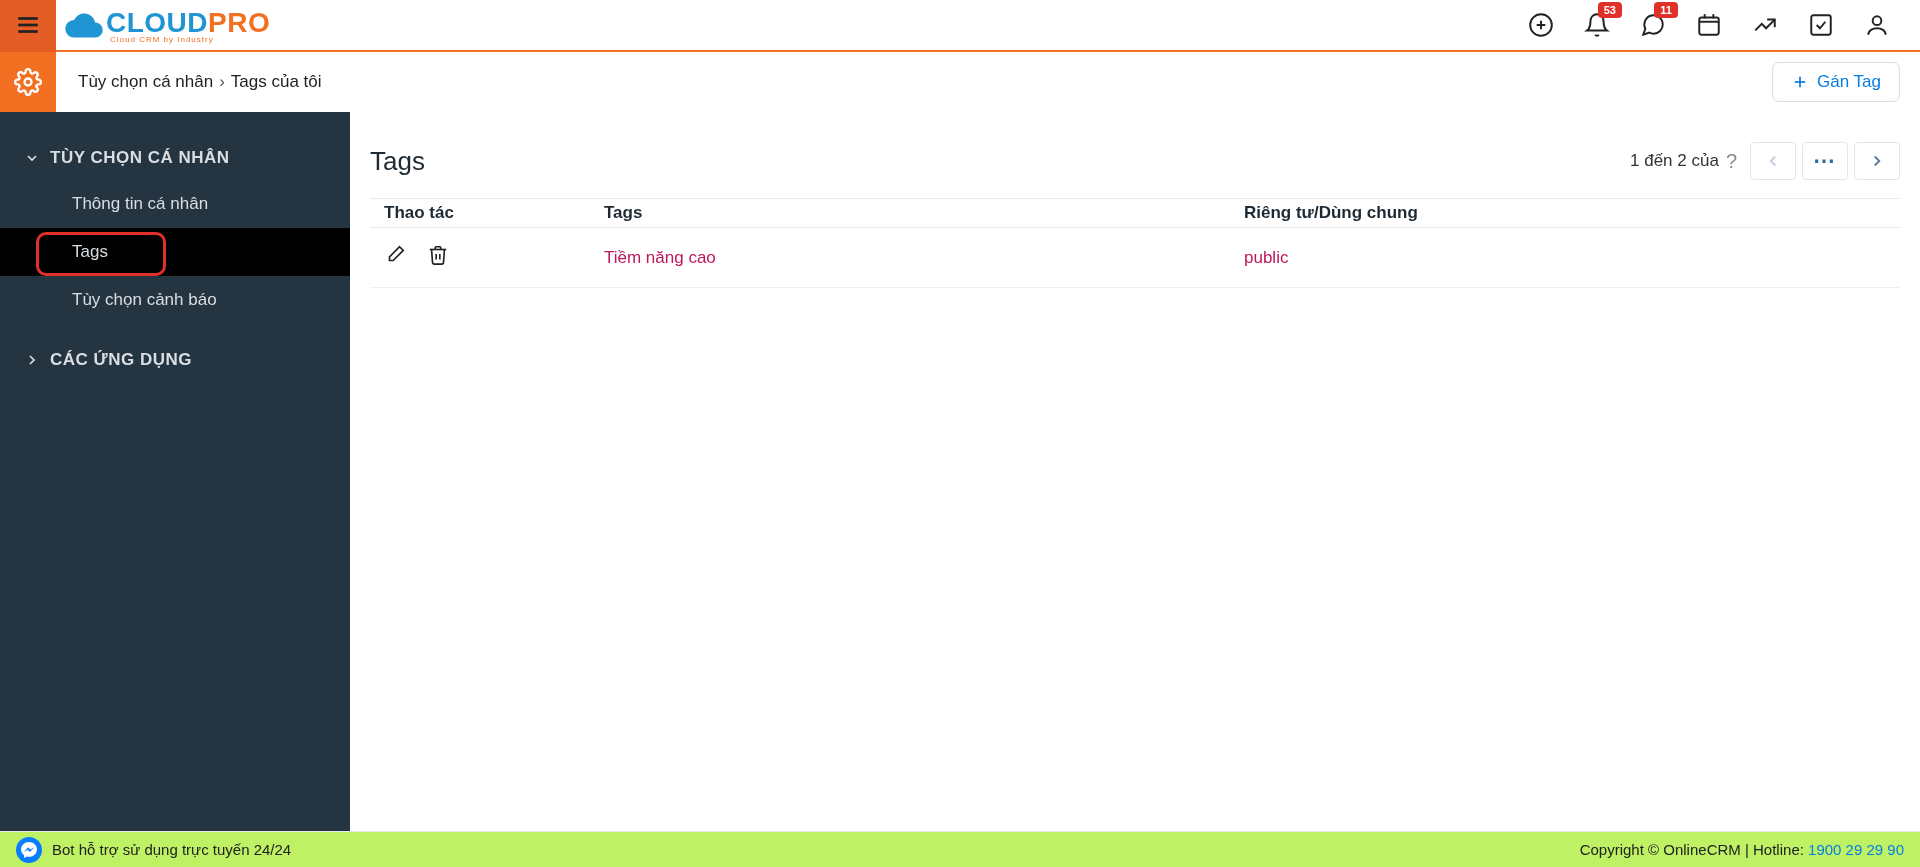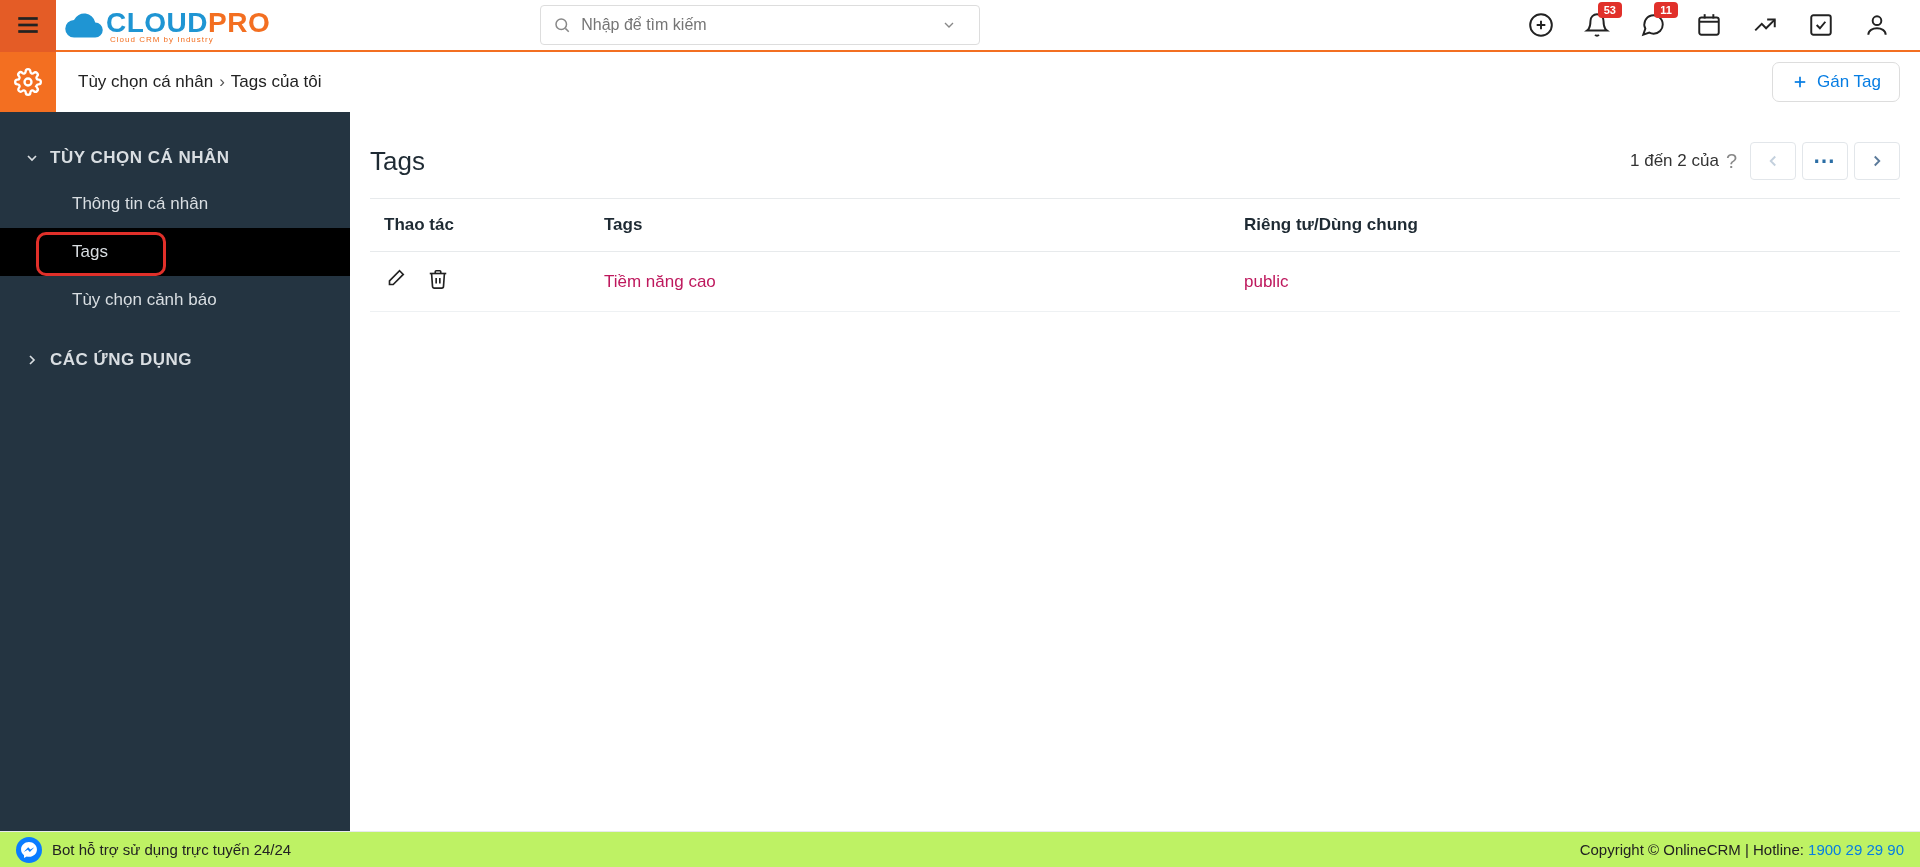--- a/index.html
+++ b/index.html
@@ -49,21 +49,21 @@
   .content-head { display:flex; align-items:center; margin-bottom:18px; }
   .page-title { font-size:26px; font-weight:400; color:#1e2a33; }
   .pager-info { margin-left:auto; display:flex; align-items:center; gap:7px; color:#333; font-size:17px; }
   .pager-q { color:#888; font-size:20px; }
   .pager-btns { display:flex; gap:6px; margin-left:6px; }
   .pg-btn { width:46px; height:38px; border:1px solid #e2e6ea; border-radius:4px; display:flex; align-items:center; justify-content:center; cursor:pointer; color:#5b7a9a; }
   .pg-btn.disabled { color:#c3d0dd; cursor:default; }
   .pg-btn.menu { color:#2b6ea5; font-weight:700; font-size:22px; letter-spacing:2px;}
 
   table.data { width:100%; border-collapse:collapse; font-size:17px; }
-  table.data th { text-align:left; font-weight:600; padding:16px 14px; border-top:1px solid #e7eaec; border-bottom:1px solid #e7eaec; color:#1e2a33;}
+  table.data th { text-align:left; font-weight:600; padding:4px 14px; border-top:1px solid #e7eaec; border-bottom:1px solid #e7eaec; color:#1e2a33;}
   table.data td { padding:16px 14px; border-bottom:1px solid #eef1f3; color:#be185d; }
   table.data tr.zebra td { background:#f5f8fa; }
   .act-cell svg { margin-right:16px; cursor:pointer; }
   .col-actions{width:220px;} .col-tag{width:640px;}
 
   
   .footer { height:36px; border-top:1px solid #e7eaec; display:flex; align-items:center; padding:0 16px; font-size:15px; color:#222; background:#bef264;}
   .msgr-icon { width:26px; height:26px; margin-right:10px; }
   .footer-right { margin-left:auto; }
   .footer-right a { color:#067de3; text-decoration:none; }
@@ -82,32 +82,20 @@
   <div class="logo">
     <svg class="cloud-icon" viewBox="0 0 64 48">
         <path fill="#1f95d3" d="M50 20a18 18 0 00-34-4A14 14 0 0016 44h34a12 12 0 000-24z"></path>
       </svg>
     <div>
       <span class="logo-text"><span class="c1">CLOUD</span><span class="c2">PRO</span></span>
       <span class="logo-sub">Cloud CRM by Industry</span>
     </div>
   </div>
 
-  <div class="search-wrap">
-    <div class="search-box">
-      <svg width="18" height="18" viewBox="0 0 24 24" fill="none" stroke="#888" stroke-width="2">
-          <circle cx="11" cy="11" r="7"></circle>
-          <line x1="21" y1="21" x2="16.5" y2="16.5"></line>
-        </svg>
-      <input placeholder="Nhập để tìm kiếm" style="">
-      <svg class="chev" width="16" height="16" viewBox="0 0 24 24" fill="none" stroke="#888" stroke-width="2">
-          <polyline points="6 9 12 15 18 9"></polyline>
-        </svg>
-    </div>
-  </div>
 
   <div class="topbar-right">
     <div class="icon-btn">
       <svg width="26" height="26" viewBox="0 0 24 24" fill="none" stroke="#222" stroke-width="1.8">
           <circle cx="12" cy="12" r="10"></circle>
           <line x1="12" y1="8" x2="12" y2="16"></line>
           <line x1="8" y1="12" x2="16" y2="12"></line>
         </svg>
     </div>
     <div class="icon-btn">

